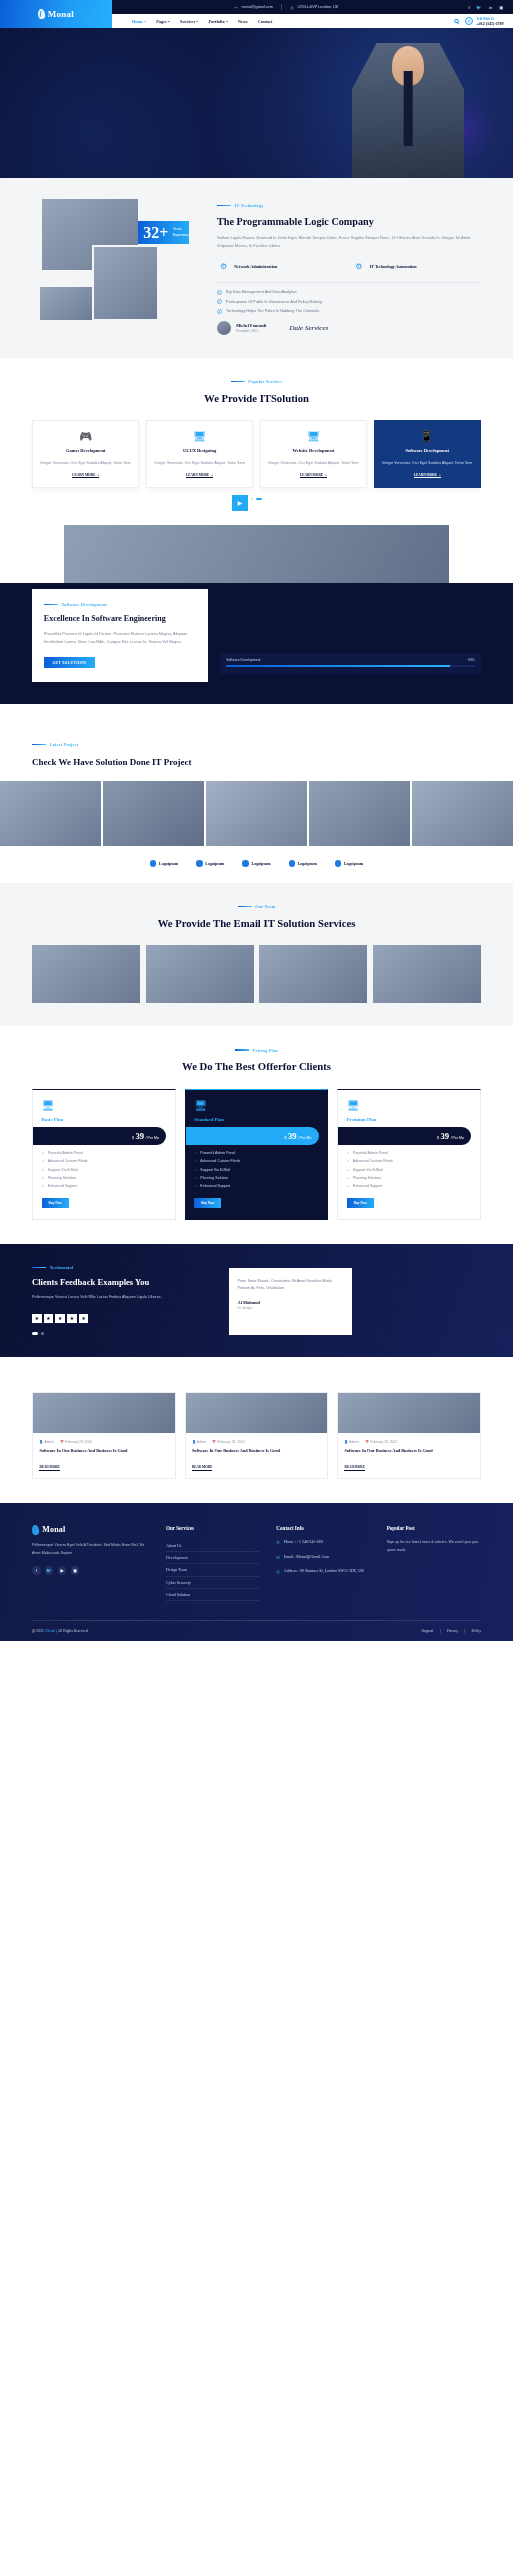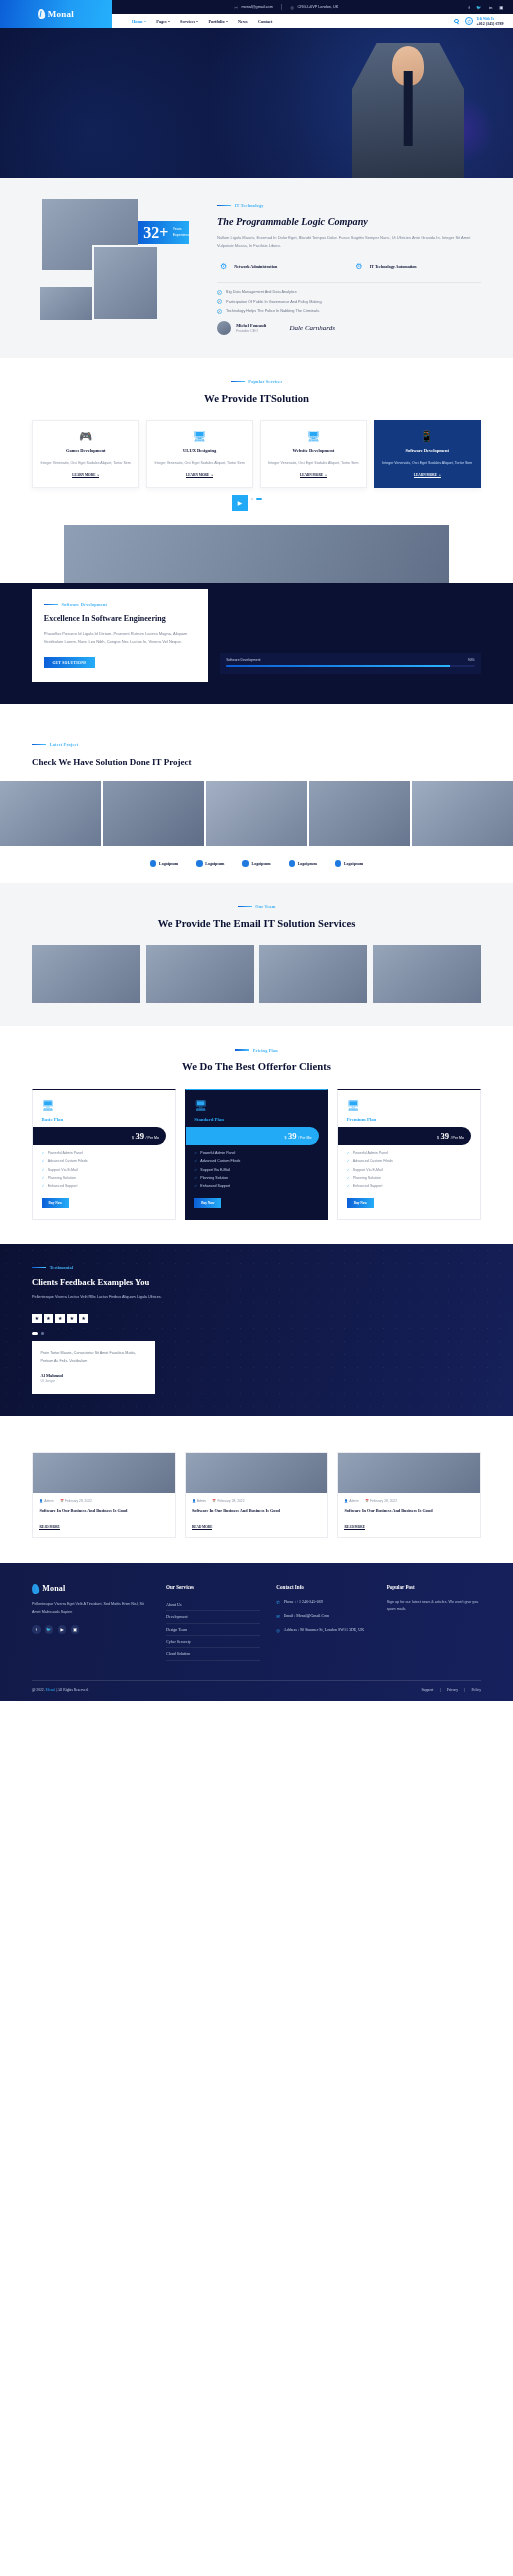--- a/index.html
+++ b/index.html
@@ -115,21 +115,21 @@
   .ph.i2 { left:60px; top:46px; width:67px; height:76px; border:2.7px solid #f4f5f7; }
   .ph.i3 { left:6.4px; top:86px; width:56px; height:37px; border:2.7px solid #f4f5f7;}
   .badge32 {
     position:absolute; left:106px; top:21.4px; width:51px; height:23.5px;
     background:linear-gradient(95deg,#0b5ed7,#25aef8); color:#fff;
     display:flex; align-items:center; gap:4.3px; padding:0 5.3px;
   }
   .badge32 .num { font-family:"Liberation Serif",serif; font-size:16px; font-weight:700; }
   .badge32 .lbl { font-size:3.5px; line-height:1.45; }
   .about-body { flex:1; padding-top:3.2px; }
-  .about-body .sec-title { font-size:10.2px; margin-bottom:5.9px;font-style:italic; }
+  .about-body .sec-title { font-size:10.2px; margin-bottom:5.9px; }
   .muted { color:#7b8496; font-size:4px; line-height:2.05; }
   .feat-row { display:flex; gap:14px; margin:9.6px 0 8.6px; }
   .feat { display:flex; align-items:center; gap:4.3px; width:46%; }
   .feat-ic { width:13px;height:13px;color:#1f9bf5;font-size:8px;display:flex;align-items:center;justify-content:center;}
   .feat-tx { font-family:"Liberation Serif",serif; font-size:4.1px; font-weight:700; color:#0b1133; line-height:1.45;}
   .check-list { border-top:0.5px solid #e3e5ea; padding-top:7px; }
   .check-list li { list-style:none; display:flex; align-items:center; gap:4.3px; margin-bottom:4.8px; }
   .ck { width:4.8px;height:4.8px;border:0.5px solid #65c2f5;border-radius:50%;color:#65c2f5;font-size:3.2px;display:flex;align-items:center;justify-content:center;}
   .check-list span { font-size:3.8px; color:#6c7688; }
   .author-row { display:flex; align-items:center; gap:5.3px; margin-top:7.5px;}
@@ -213,21 +213,21 @@
   .pc li{display:flex;align-items:center;gap:3.2px;font-size:3.6px;color:#7c8698;margin-bottom:4.3px;}
   .pc.dark li{color:#c4d2ea;}
   .pc li .tick{color:#2aa8f6;font-size:3.5px;}
   .buy{margin-top:5.3px;display:inline-block;background:linear-gradient(95deg,#0b5ed7,#25aef8);
     color:#fff;font-family:"Liberation Serif",serif;font-size:3.4px;font-weight:700;padding:3.2px 7px;border:none;cursor:pointer;}
 
   
   .testi{background:linear-gradient(110deg,#0b1133,#16205a);padding:20.3px 0 22.5px;position:relative;overflow:hidden;}
   .testi .dots{position:absolute;inset:0;opacity:.18;
     background-image:radial-gradient(rgba(140,180,255,.6) 0.3px,transparent 0.4px);background-size:13px 13px;}
-  .testi-row{display:flex;gap:3px;position:relative;flex-direction:column;}
+  .testi-row{display:flex;gap:21px;position:relative;}
   .testi-left{width:176px;}
   .testi-left .sec-title{color:#fff;font-size:8.6px;text-align:left;margin-bottom:5.9px;}
   .testi-left p{color:#b7c3dd;font-size:3.8px;line-height:2;}
   .stars{display:flex;gap:2.1px;margin-top:11.8px;}
   .star{width:9.6px;height:9.6px;background:#fff;color:#0b1133;display:flex;align-items:center;justify-content:center;font-size:4.8px;}
   .t-nav{display:flex;gap:3.2px;align-items:center;margin-top:8.6px;}
   .t-nav .d{width:2.7px;height:2.7px;border-radius:50%;background:#5e6d95;}
   .t-nav .d.on{background:#fff;width:5.9px;border-radius:1.6px;}
   .quote-card{width:123px;background:#fff;padding:9.6px 8.6px 10.7px;margin-top:3.2px;}
   .quote-card p{font-size:3.7px;color:#6f7a8c;line-height:2;}
@@ -382,21 +382,21 @@
             <span class="ck">✓</span>
             <span>Technology Helps The Police In Nabbing The Criminals.</span>
           </li>
       </ul>
       <div class="author-row">
         <span class="avatar"></span>
         <div>
           <div class="a-name">Michel Foucault</div>
           <div class="a-role">Founder CEO</div>
         </div>
-        <div class="sign">Dale Carnhards</div>
+        <div class="sign">Dale Services</div>
       </div>
     </div>
   </div>
 </section>
 
 <section class="services">
   <div class="wrap">
     <div class="sec-head">
       <div class="eyebrow">
         <span class="bar"></span>

